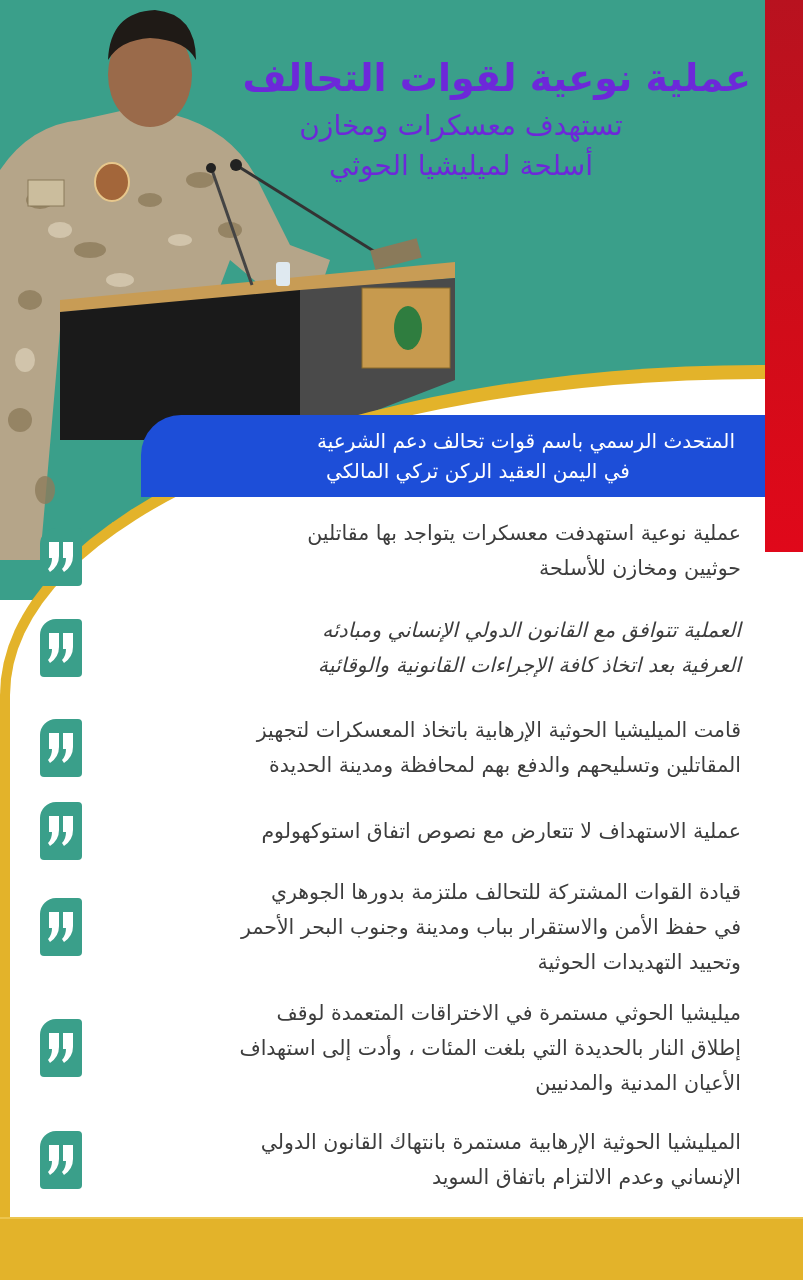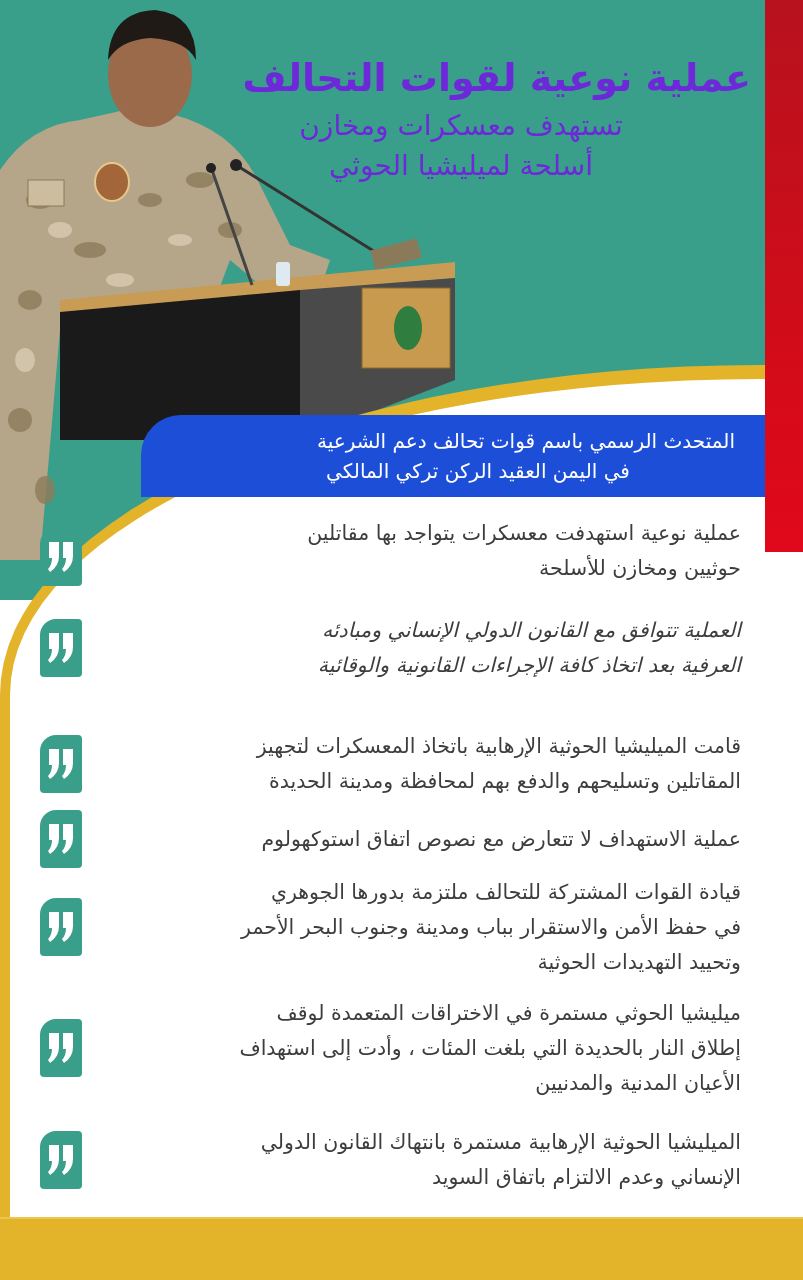--- a/index.html
+++ b/index.html
@@ -149,33 +149,33 @@
         <svg viewBox="0 0 32 34">
             <path d="M4 2 h10 v14 q0 10 -9 16 l-2 -3 q4 -4 4 -11 h-3 z M18 2 h10 v14 q0 10 -9 16 l-2 -3 q4 -4 4 -11 h-3 z" fill="#ffffff"></path>
           </svg>
       </div>
       <div class="quote-text">
         <span class="ln">العملية تتوافق مع القانون الدولي الإنساني ومبادئه</span>
         <span class="ln">العرفية بعد اتخاذ كافة الإجراءات القانونية والوقائية</span>
       </div>
     </div>
 
-    <div class="quote" style="top:216px;height:76px;">
+    <div class="quote" style="top:200px;height:76px;">
       <div class="quote-icon">
         <svg viewBox="0 0 32 34">
             <path d="M4 2 h10 v14 q0 10 -9 16 l-2 -3 q4 -4 4 -11 h-3 z M18 2 h10 v14 q0 10 -9 16 l-2 -3 q4 -4 4 -11 h-3 z" fill="#ffffff"></path>
           </svg>
       </div>
       <div class="quote-text">
         <span class="ln">قامت الميليشيا الحوثية الإرهابية باتخاذ المعسكرات لتجهيز</span>
         <span class="ln">المقاتلين وتسليحهم والدفع بهم لمحافظة ومدينة الحديدة</span>
       </div>
     </div>
 
-    <div class="quote" style="top:300px;height:58px;">
+    <div class="quote" style="top:292px;height:58px;">
       <div class="quote-icon">
         <svg viewBox="0 0 32 34">
             <path d="M4 2 h10 v14 q0 10 -9 16 l-2 -3 q4 -4 4 -11 h-3 z M18 2 h10 v14 q0 10 -9 16 l-2 -3 q4 -4 4 -11 h-3 z" fill="#ffffff"></path>
           </svg>
       </div>
       <div class="quote-text">
         <span class="ln">عملية الاستهداف لا تتعارض مع نصوص اتفاق استوكهولوم</span>
       </div>
     </div>
 

